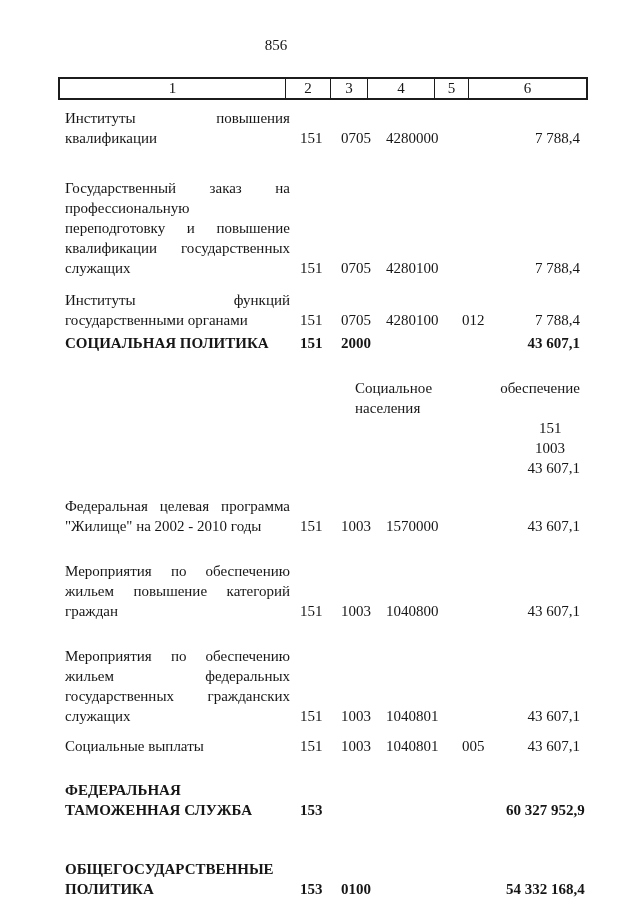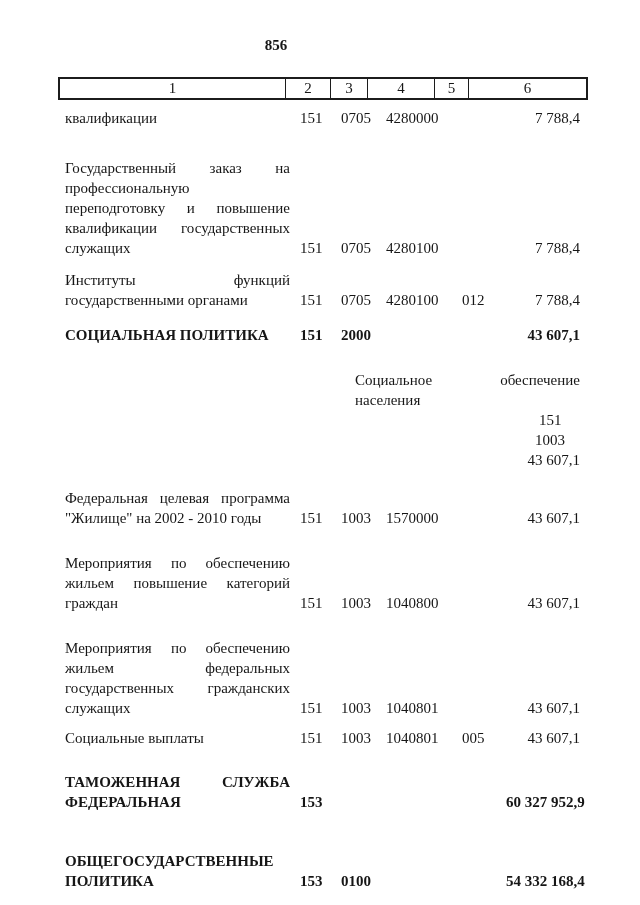--- a/index.html
+++ b/index.html
@@ -6,21 +6,21 @@
   body {
     width: 640px; height: 905px;
     background: #ffffff;
     font-family: "Liberation Serif", "DejaVu Serif", serif;
     color: #161616;
   }
   .page { position: relative; width: 640px; height: 905px; overflow: hidden; background: #fff; }
 
   .page-number {
     position: absolute; top: 36px; left: 0; width: 552px;
-    text-align: center; font-size: 15px; line-height: 18px; font-weight: bold;
+    text-align: center; font-size: 15px; line-height: 18px;
   }
 
   
   .thead {
     position: absolute; left: 58px; top: 77px;
     width: 530px; height: 23px;
     display: flex; box-sizing: border-box;
     border: 2px solid #1c1c1c;
   }
   .th {
@@ -39,21 +39,21 @@
   
   .tbody { position: absolute; left: 65px; top: 100px; width: 515px; }
   .row {
     display: flex; align-items: flex-end;
     font-size: 15px; line-height: 20px;
   }
   .row.bold { font-weight: bold; }
   .row:nth-child(1)  { margin-top: 8px; }
   .row:nth-child(2)  { margin-top: 30px; }
   .row:nth-child(3)  { margin-top: 12px; }
-  .row:nth-child(4)  { margin-top: 15px; }
+  .row:nth-child(4)  { margin-top: 3px; }
   .row:nth-child(5)  { margin-top: 25px; flex-direction: column; }
   .row:nth-child(6)  { margin-top: 18px; }
   .row:nth-child(7)  { margin-top: 25px; }
   .row:nth-child(8)  { margin-top: 25px; }
   .row:nth-child(9)  { margin-top: 10px; }
   .row:nth-child(10) { margin-top: 24px; }
   .row:nth-child(11) { margin-top: 39px; }
 
   .c1 { width: 225px; }
   .c1 .ln { text-align: justify; text-align-last: justify; }
@@ -78,20 +78,21 @@
     <div class="th w3">3</div>
     <div class="th w4">4</div>
     <div class="th w5">5</div>
     <div class="th w6">6</div>
   </div>
 
   <div class="tbody">
 
     <div class="row">
       <div class="c1">
+        <div class="ln">Институты повышения</div>
         <div class="ln">квалификации</div>
       </div>
       <div class="c c2">151</div>
       <div class="c c3">0705</div>
       <div class="c c4">4280000</div>
       <div class="c c5"></div>
       <div class="c c6">7 788,4</div>
     </div>
 
     <div class="row">
@@ -189,22 +190,22 @@
       </div>
       <div class="c c2">151</div>
       <div class="c c3">1003</div>
       <div class="c c4">1040801</div>
       <div class="c c5">005</div>
       <div class="c c6">43 607,1</div>
     </div>
 
     <div class="row bold">
       <div class="c1">
+        <div class="ln">ФЕДЕРАЛЬНАЯ</div>
         <div class="ln">ТАМОЖЕННАЯ СЛУЖБА</div>
-        <div class="ln">ФЕДЕРАЛЬНАЯ</div>
       </div>
       <div class="c c2">153</div>
       <div class="c c3"></div>
       <div class="c c4"></div>
       <div class="c c5"></div>
       <div class="c c6">60 327 952,9</div>
     </div>
 
     <div class="row bold">
       <div class="c1">

